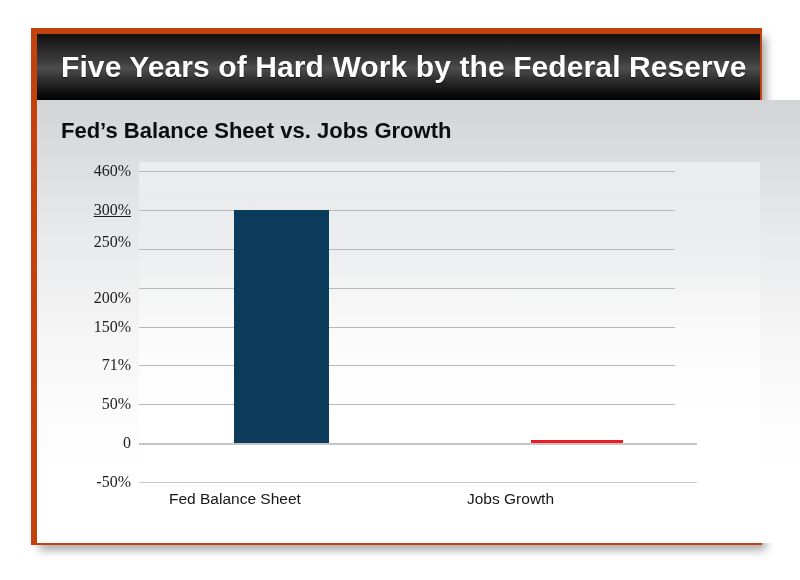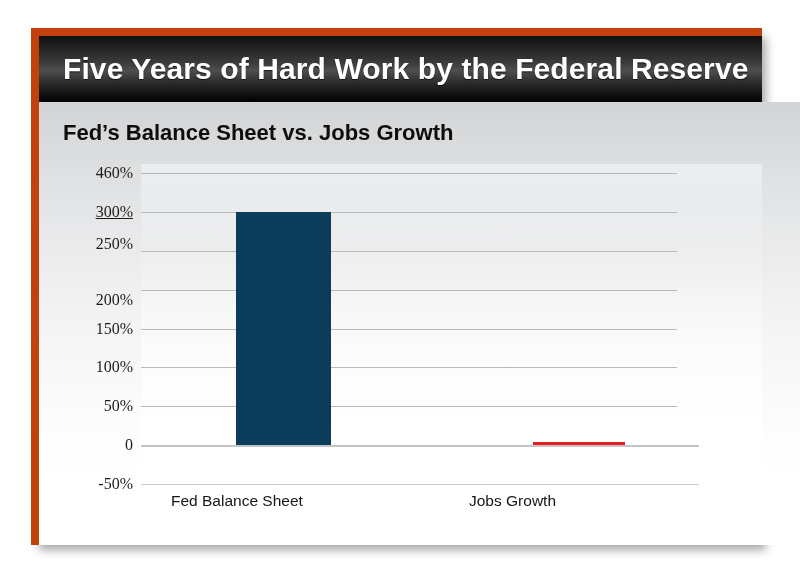--- a/index.html
+++ b/index.html
@@ -19,21 +19,21 @@
     background: #ffffff;
   }
 
   
   .card {
     position: absolute;
     left: 31px;
     top: 28px;
     width: 731px;
     height: 517px;
-    border: 8px solid #c2410c;
+    border: 6px solid #c2410c;
     box-sizing: border-box;
     background: #ffffff;
     box-shadow: 6px 7px 9px -2px rgba(0,0,0,0.35);
   }
 
   
   .title-bar {
     position: absolute;
     left: 0;
     top: 0;
@@ -181,21 +181,21 @@
       <div class="subtitle">Fed’s Balance Sheet vs. Jobs Growth</div>
 
       <div class="chart">
         <div class="plot-bg"></div>
         <div class="y-axis-labels" id="y-axis-labels">
             <div class="ylabel" style="top: 9px;">460%</div>
             <div class="ylabel" style="top: 48px; text-decoration: underline;">300%</div>
             <div class="ylabel" style="top: 80px;">250%</div>
             <div class="ylabel" style="top: 136px;">200%</div>
             <div class="ylabel" style="top: 165px; margin-left: 44px;">150%</div>
-            <div class="ylabel" style="top: 203px;">100%</div>
+            <div class="ylabel" style="top: 203px;">71%</div>
             <div class="ylabel" style="top: 242px;">50%</div>
             <div class="ylabel" style="top: 281px;">0</div>
             <div class="ylabel" style="top: 320px;">-50%</div>
           </div>
         <div id="gridlines">
             <div class="gridline" style="left: 102px; top: 9px; width: 536px;"></div>
             <div class="gridline" style="left: 102px; top: 48px; width: 536px;"></div>
             <div class="gridline" style="left: 102px; top: 87px; width: 536px;"></div>
             <div class="gridline" style="left: 102px; top: 126px; width: 536px;"></div>
             <div class="gridline" style="left: 102px; top: 165px; width: 536px;"></div>

